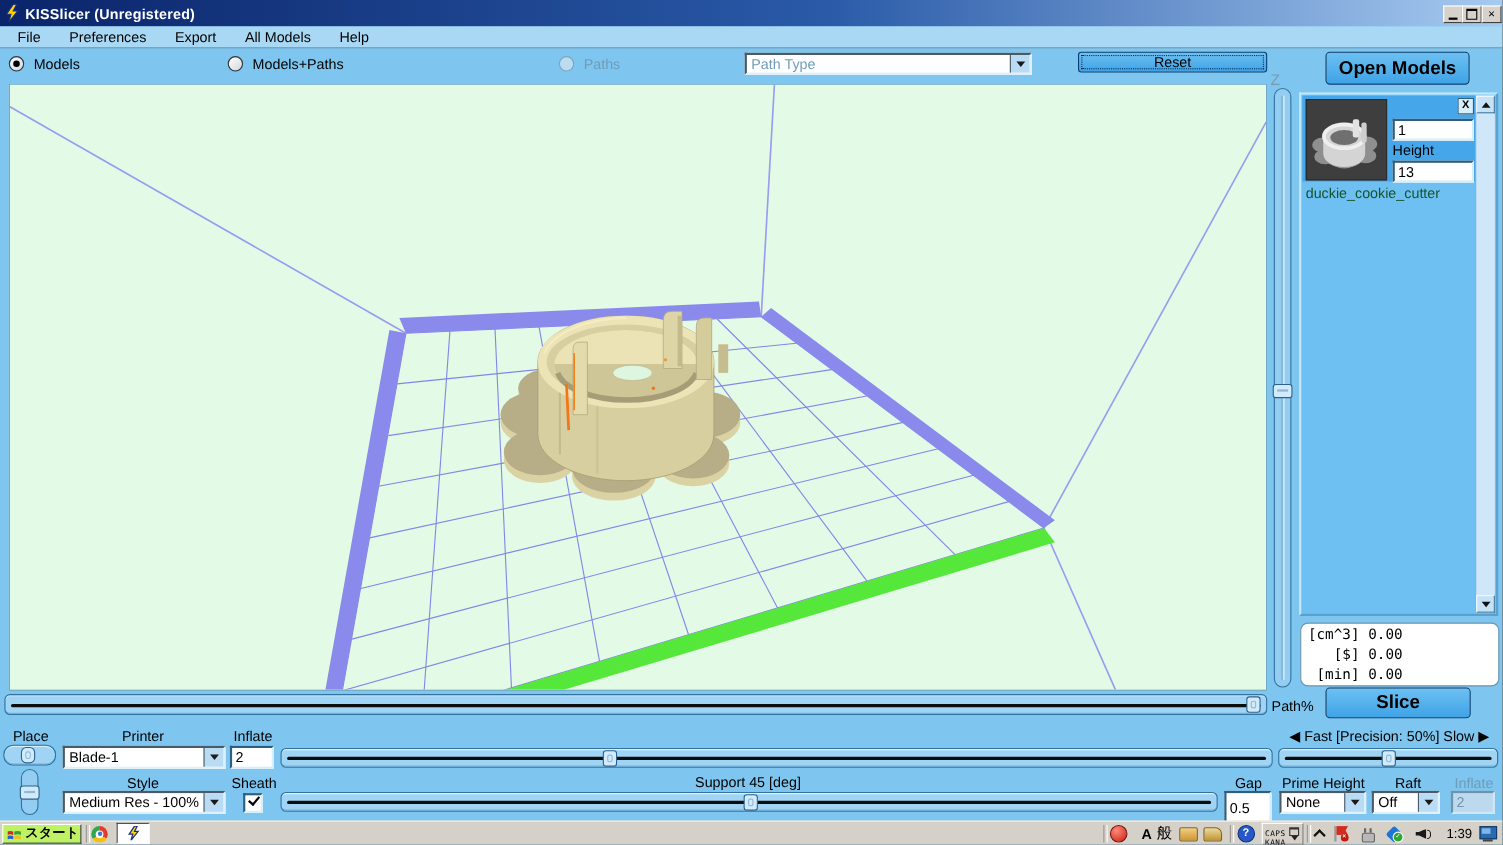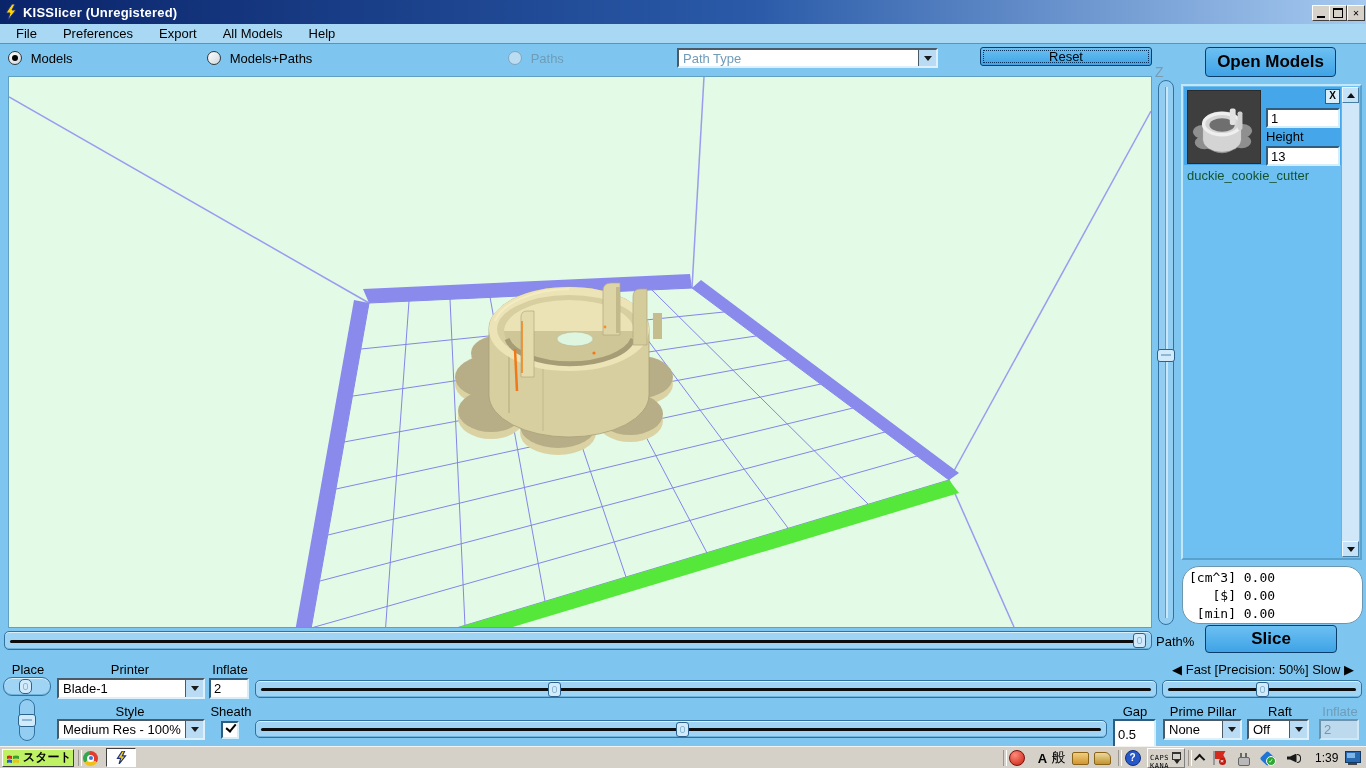--- a/index.html
+++ b/index.html
@@ -68,21 +68,21 @@
     border-color:#2f5d80 #d5eefc #d5eefc #2f5d80;font-size:13px;padding:0 3px;font-family:"Liberation Sans",sans-serif;}
   .card-close{position:absolute;right:2px;top:2px;width:13px;height:13px;background:#d9eefb;border:1px solid #2f5d80;
     font-size:10px;line-height:11px;text-align:center;font-weight:bold;}
   .model-name{position:absolute;left:4px;top:82px;width:170px;font-size:13px;color:#14532d;}
   .scrollbar{position:absolute;right:1px;top:1px;width:17px;height:470px;background:#cfe7f8;border-left:1px solid #79aed2;}
   .scrollbtn{position:absolute;left:0;width:17px;height:16px;background:#c5e2f6;border:1px solid;border-color:#f0f9ff #477ca3 #477ca3 #f0f9ff;
     display:flex;align-items:center;justify-content:center;box-sizing:border-box;}
   .tri-up-s{width:0;height:0;border-left:4px solid transparent;border-right:4px solid transparent;border-bottom:5px solid #111;}
   .tri-down-s{width:0;height:0;border-left:4px solid transparent;border-right:4px solid transparent;border-top:5px solid #111;}
 
-  .stats-box{left:1182px;top:566px;width:181px;height:58px;background:#fff;border:1px solid #6c96ae;border-radius:17px;
+  .stats-box{left:1182px;top:566px;width:181px;height:58px;background:#fff;border:1px solid #6c96ae;border-radius:7px;
     font-family:"DejaVu Sans Mono",monospace;font-size:13px;line-height:18px;padding:2px 6px;box-sizing:border-box;white-space:pre;}
 
   .big-btn-text{font-weight:bold;font-size:17px;}
 
   
   .ctl-label{position:absolute;font-size:13px;text-align:center;}
   .input{position:absolute;background:#fff;border:2px solid;border-color:#2f5d80 #d5eefc #d5eefc #2f5d80;
     font-size:13px;padding:0 3px;font-family:"Liberation Sans",sans-serif;box-sizing:border-box;}
   .input.gray{background:#bcd9ee;color:#7396ad;border-color:#6d93ad #cfe8f7 #cfe8f7 #6d93ad;}
   .checkbox{position:absolute;width:14px;height:14px;background:#fff;border:2px solid;border-color:#2f5d80 #d5eefc #d5eefc #2f5d80;box-sizing:content-box;}
@@ -329,28 +329,29 @@
     <span class="val">Medium Res - 100%</span>
     <span class="arrowbtn">
         <span class="tri-down"></span>
       </span>
   </div>
   <span class="ctl-label" style="left:205px;top:704px;width:52px;">Sheath</span>
   <div class="checkbox" style="left:221px;top:721px;">
     <span class="check"></span>
   </div>
 
+  <span class="ctl-label" style="left:530px;top:703px;width:300px;">Support 45 [deg]</span>
   <div class="abs hslider" style="left:255px;top:720px;width:852px;height:18px;">
     <span class="line"></span>
     <span class="hthumb" style="left:420px;"></span>
   </div>
 
   <span class="ctl-label" style="left:1113px;top:704px;width:44px;">Gap</span>
   <input class="input" style="left: 1113px; top: 719px; width: 43px; height: 31px;" value="0.5">
-  <span class="ctl-label" style="left:1163px;top:704px;width:80px;">Prime Pillar</span>
+  <span class="ctl-label" style="left:1163px;top:704px;width:80px;">Prime Height</span>
   <div class="abs combo" style="left:1163px;top:719px;width:79px;height:21px;">
     <span class="val">None</span>
     <span class="arrowbtn">
         <span class="tri-down"></span>
       </span>
   </div>
   <span class="ctl-label" style="left:1250px;top:704px;width:60px;">Raft</span>
   <div class="abs combo" style="left:1247px;top:719px;width:62px;height:21px;">
     <span class="val">Off</span>
     <span class="arrowbtn">

